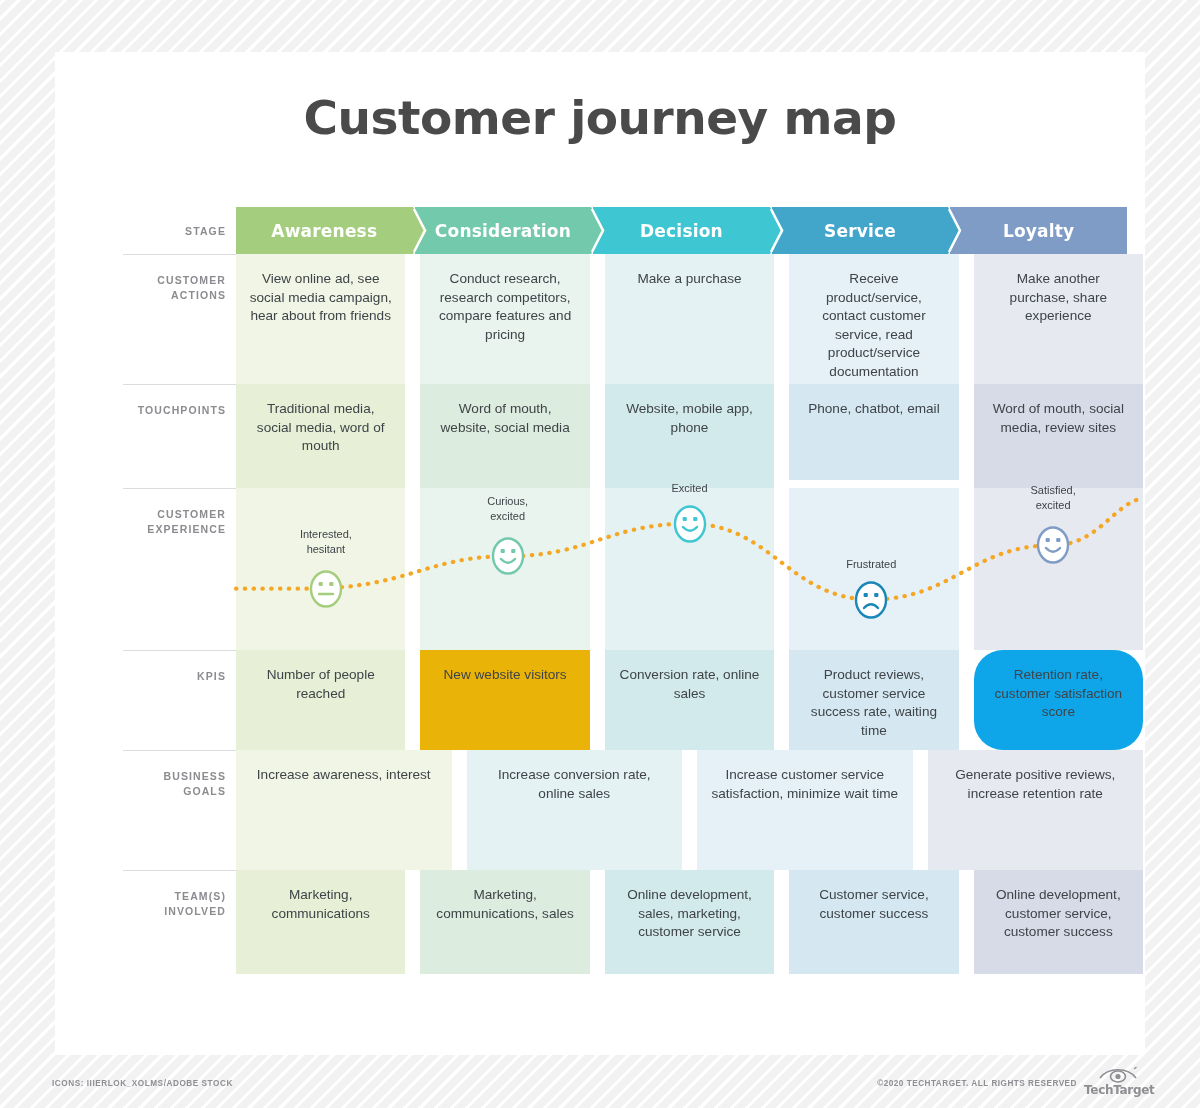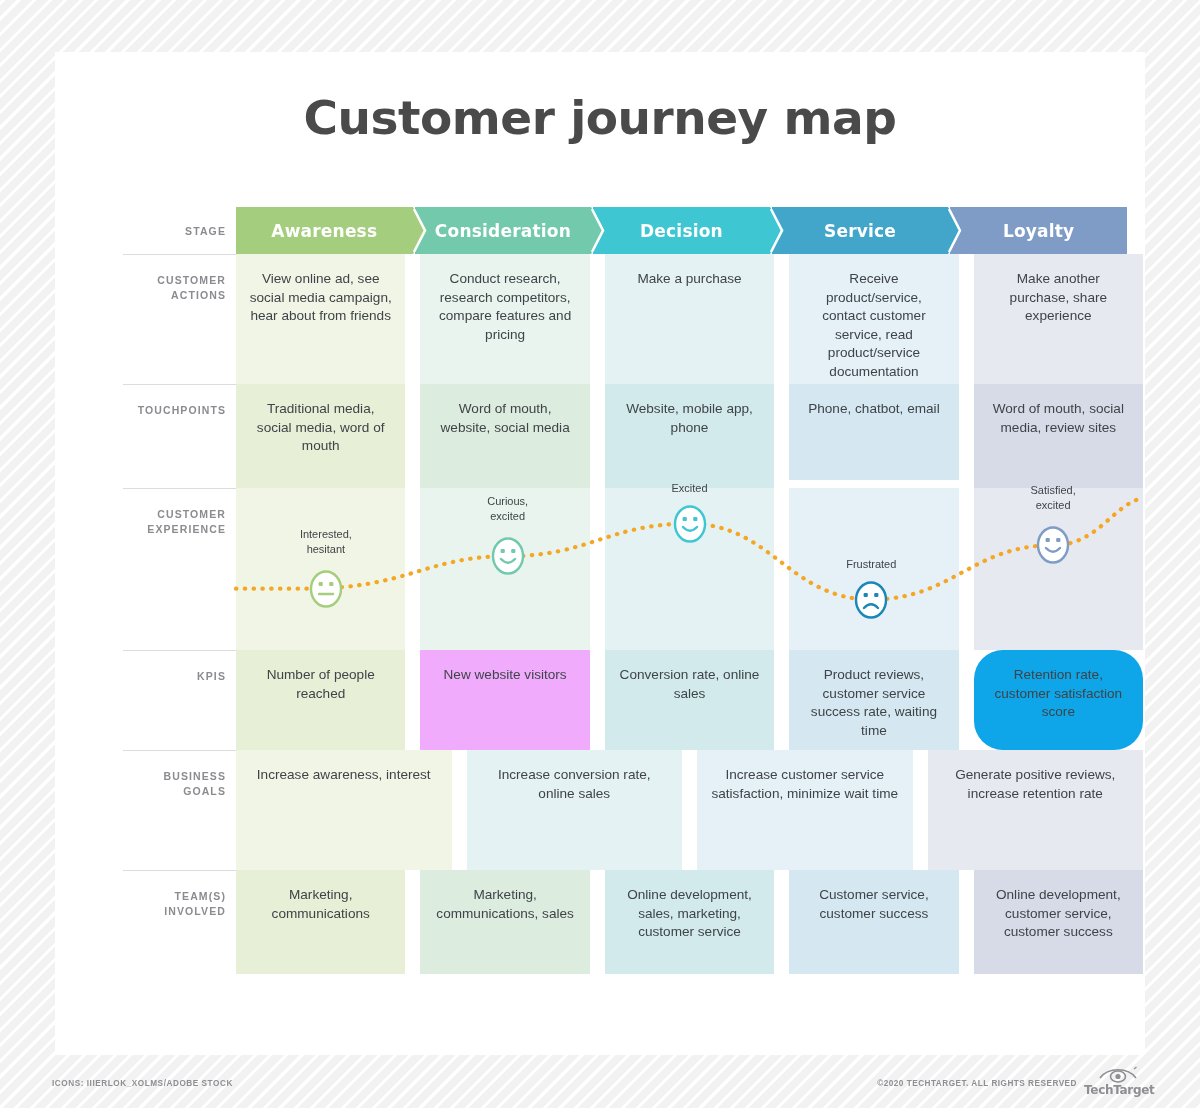--- a/index.html
+++ b/index.html
@@ -257,21 +257,21 @@
               <rect x="21.2" y="13" width="4.2" height="4" rx="1" fill="#7f9cc6"></rect>
               <path d="M11 23 Q18 30.5 25 23" fill="none" stroke="#7f9cc6" stroke-width="2.4" stroke-linecap="round"></path>
             </svg>
           </span>
           <span class="explabel" style="left: 855.1px; top: -4.66667px;">Satisfied,<br>excited</span>
         </div>
         <div class="row">
           <div class="rowlabel"><span>KPIs</span></div>
           <div class="cells">
             <div class="cell" style="background: rgb(231, 239, 214); height: 100px;">Number of people reached</div>
-            <div class="cell" style="background: #f0abfc; height: 100px;">New website visitors</div>
+            <div class="cell" style="background: #eab308; height: 100px;">New website visitors</div>
             <div class="cell" style="background: rgb(211, 234, 236); height: 100px;">Conversion rate, online sales</div>
             <div class="cell" style="background: rgb(213, 232, 242); height: 100px;">Product reviews, customer service success rate, waiting time</div>
             <div class="cell" style="background: #0ea5e9; height: 100px; border-radius: 29px;">Retention rate, customer satisfaction score</div>
           </div>
         </div>
         <div class="row">
           <div class="rowlabel"><span>BUSINESS</span><br><span>GOALS</span></div>
           <div class="cells">
             <div class="cell" style="background: rgb(240, 245, 230); height: 120px;">Increase awareness, interest</div>
             <div class="cell" style="background: rgb(228, 242, 244); height: 120px;">Increase conversion rate, online sales</div>

